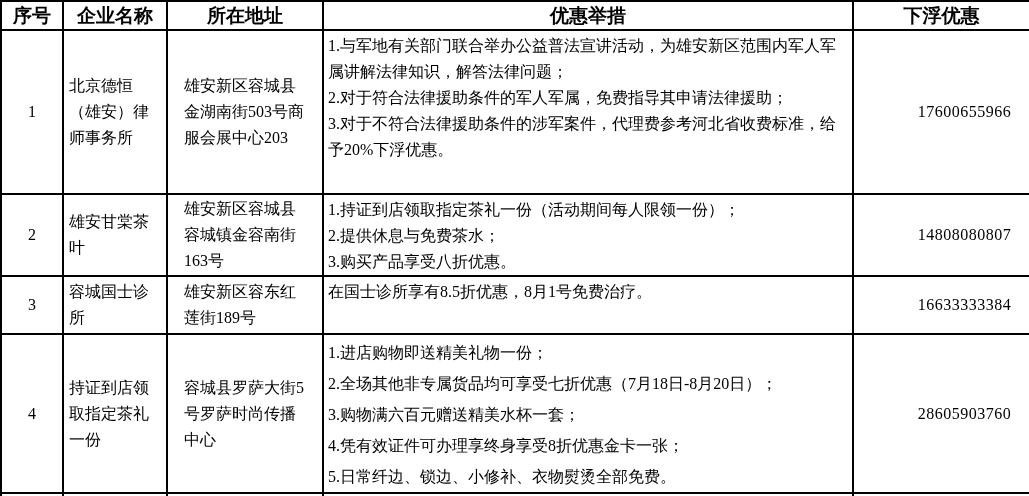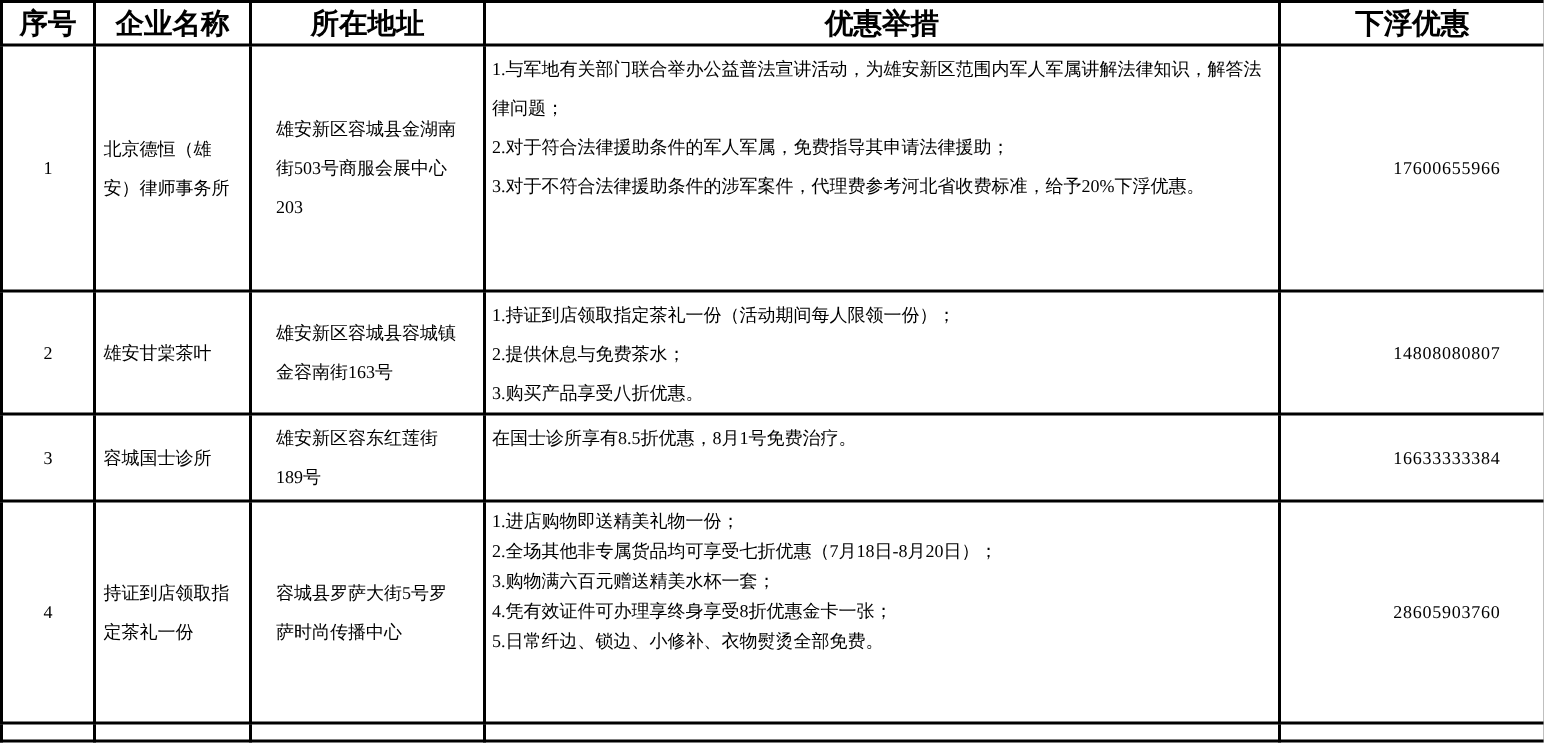--- a/index.html
+++ b/index.html
@@ -24,21 +24,21 @@
     box-sizing: border-box;
   }
   .doc-table th {
     font-size: 19px;
     font-weight: bold;
     text-align: center;
     vertical-align: middle;
     padding: 0 2px;
   }
   .doc-table td {
-    font-size: 12px;
+    font-size: 16px;
     line-height: 26px;
   }
   .row-header   { height: 29px; }
   .row-1 { height: 164px; }
   .row-2 { height: 82px; }
   .row-3 { height: 58px; }
   .row-4 { height: 148px; }
   .row-partial { height: 12px; }
   .c-no {
     text-align: center;
@@ -52,21 +52,21 @@
     text-align: left;
     vertical-align: middle;
     padding: 0 16px;
   }
   .c-offers {
     text-align: left;
     vertical-align: top;
     padding: 2px 4px 0 4px;
     white-space: pre-line;
   }
-  .row-4 .c-offers { line-height: 20px; margin-top: 44px; }
+  .row-4 .c-offers { line-height: 31px; margin-top: 44px; }
   .c-contact {
     text-align: center;
     vertical-align: middle;
     letter-spacing: 0.5px;
     padding-left: 47px;
   }
 </style>
 </head>
 <body>
 

